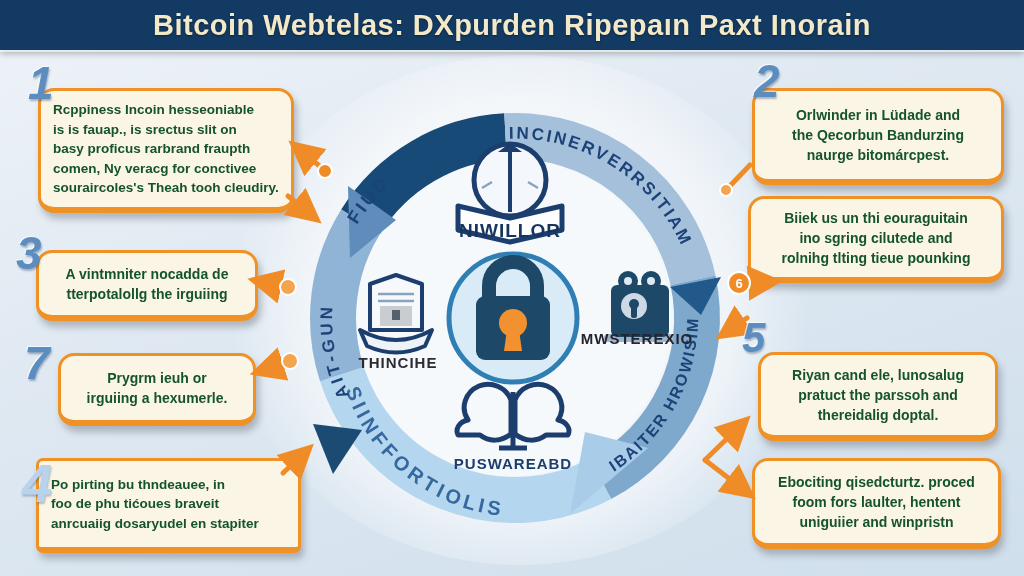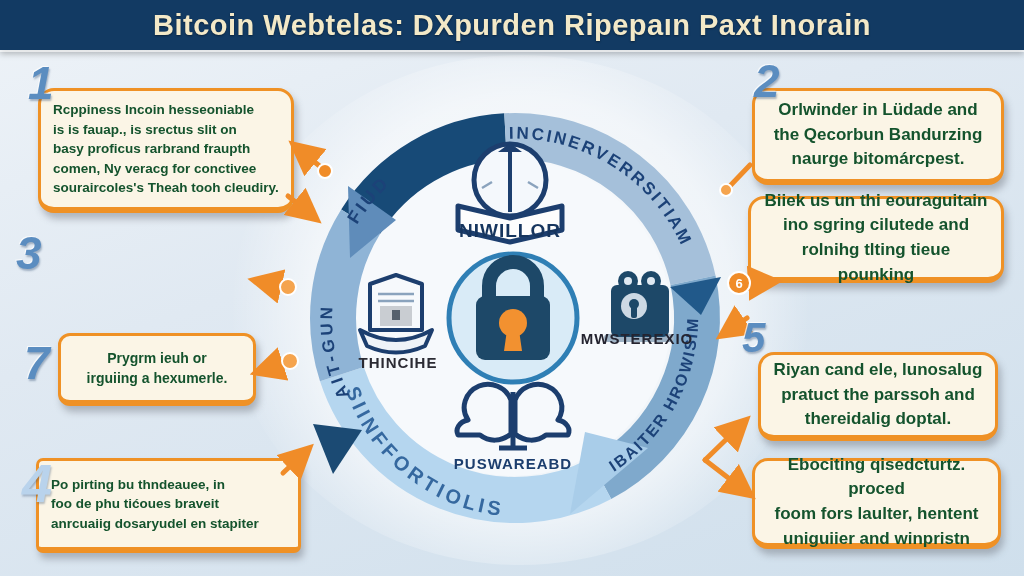--- a/index.html
+++ b/index.html
@@ -27,24 +27,24 @@
   .diagram{z-index:2;}
   .connectors{z-index:6;pointer-events:none;}
   .callout{
     position:absolute;background:#fbf5e6;border:3px solid #ef9125;border-bottom-width:6px;
     border-radius:16px;padding:10px 12px;z-index:4;
     box-shadow:3px 6px 7px rgba(110,115,125,.45);
     display:flex;flex-direction:column;justify-content:center;
   }
   .callout .line{font-weight:bold;color:#14532d;font-size:14px;line-height:1.45;text-align:center;}
   .box-l1 .line,.box-l4 .line{text-align:left;font-size:13.5px;}
-  .box-r1 .line,.box-r2 .line,.box-r3 .line,.box-r4 .line{font-size:17px;}
+  .box-r1 .line,.box-r2 .line,.box-r3 .line,.box-r4 .line{font-size:14px;}
   .box-l1{left:38px;top:88px;width:226px;height:96px;}
   .box-l3{left:36px;top:250px;width:192px;height:42px;}
-  .box-l7{left:58px;top:333px;width:168px;height:44px;border-radius:12px;}
+  .box-l7{left:58px;top:353px;width:168px;height:44px;}
   .box-l4{left:36px;top:458px;width:235px;height:66px;border-radius:7px;}
   .box-r1{left:752px;top:88px;width:222px;height:68px;}
   .box-r2{left:748px;top:196px;width:226px;height:58px;}
   .box-r3{left:758px;top:352px;width:210px;height:60px;}
   .box-r4{left:752px;top:458px;width:219px;height:62px;}
   .bignum{
     position:absolute;z-index:7;font-weight:bold;font-style:italic;
     color:#5b8dc0;font-size:46px;
     text-shadow:1px 2px 2px rgba(30,60,100,.35),-1px -1px 0 rgba(255,255,255,.7);
   }
@@ -147,20 +147,24 @@
     </g>
     <text x="513" y="469" text-anchor="middle" font-size="15" font-weight="bold" fill="#1c3e6e" letter-spacing="1">PUSWAREABD</text>
   </svg>
 
   <div class="callout box-l1">
     <div class="line">Rcppiness Incoin hesseoniable</div>
     <div class="line">is is fauap., is srectus slit on</div>
     <div class="line">basy proficus rarbrand fraupth</div>
     <div class="line">comen, Ny veracg for conctivee</div>
     <div class="line">souraircoles's Theah tooh cleudiry.</div>
+  </div>
+  <div class="callout box-l3">
+    <div class="line">A vintmniter nocadda de</div>
+    <div class="line">tterpotalollg the irguiing</div>
   </div>
   <div class="callout box-l7">
     <div class="line">Prygrm ieuh or</div>
     <div class="line">irguiing a hexumerle.</div>
   </div>
   <div class="callout box-l4">
     <div class="line">Po pirting bu thndeauee, in</div>
     <div class="line">foo de phu tićoues braveit</div>
     <div class="line">anrcuaiig dosaryudel en stapiter</div>
   </div>

